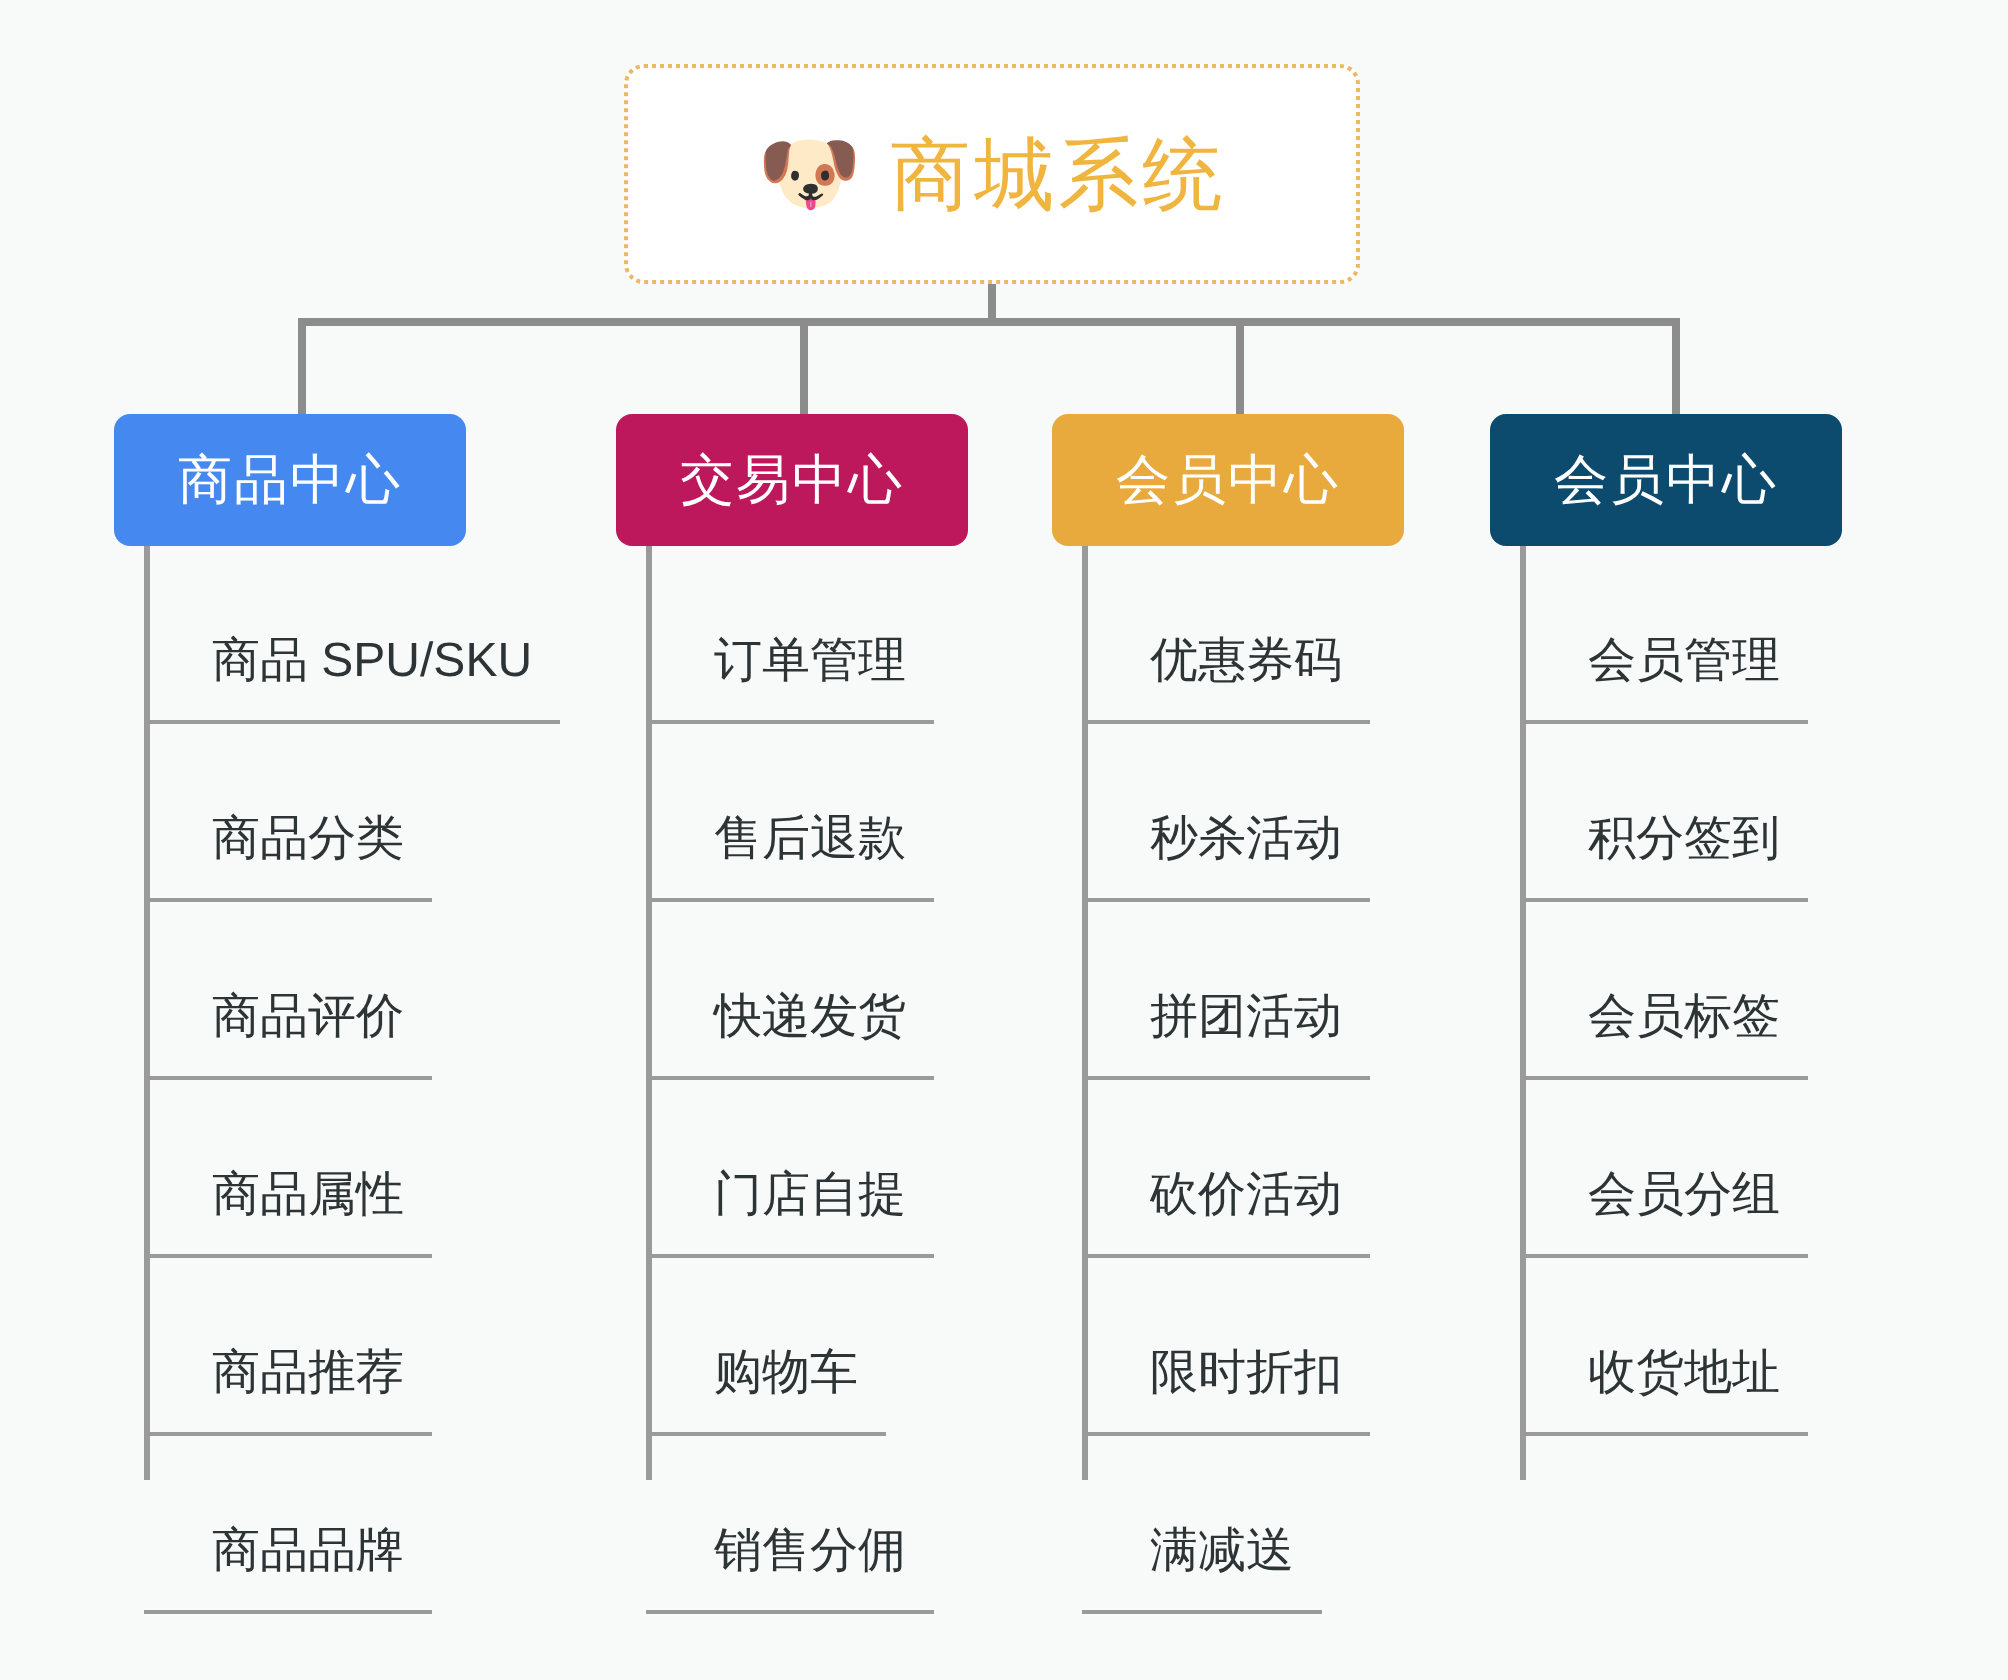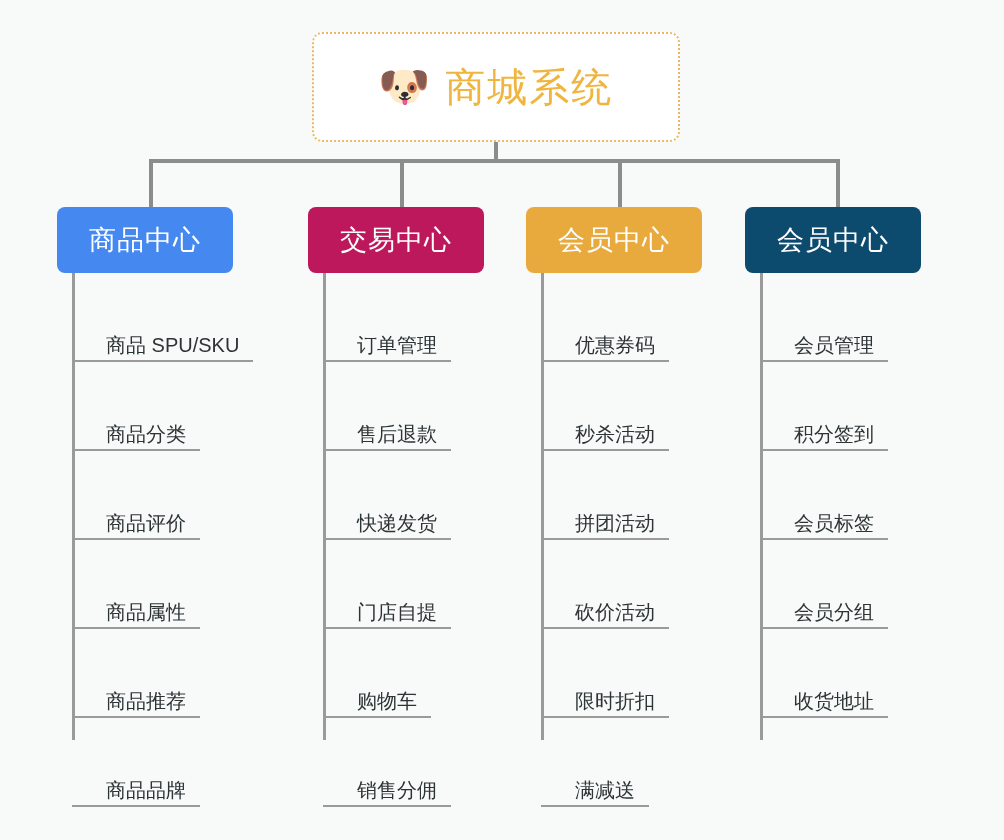--- a/index.html
+++ b/index.html
@@ -90,24 +90,24 @@
     width: 220px;
   }
   .leaf {
     position: relative;
     height: 89px;
     display: flex;
     align-items: flex-end;
     box-sizing: border-box;
   }
   .leaf-label {
-    font-size: 20px;
+    font-size: 24px;
     color: #2d3436;
     white-space: nowrap;
-    padding: 0 14px 4px 34px;
+    padding: 0 14px 16px 34px;
     border-bottom: 2px solid #9a9a9a;
     line-height: 1.1;
   }
 </style>
 </head>
 <body style="background: rgb(248, 249, 249);">
 
 <div id="canvas">
 
   <div class="root-node" style="border-color: rgb(238, 184, 98); background-color: rgb(255, 255, 255);">

